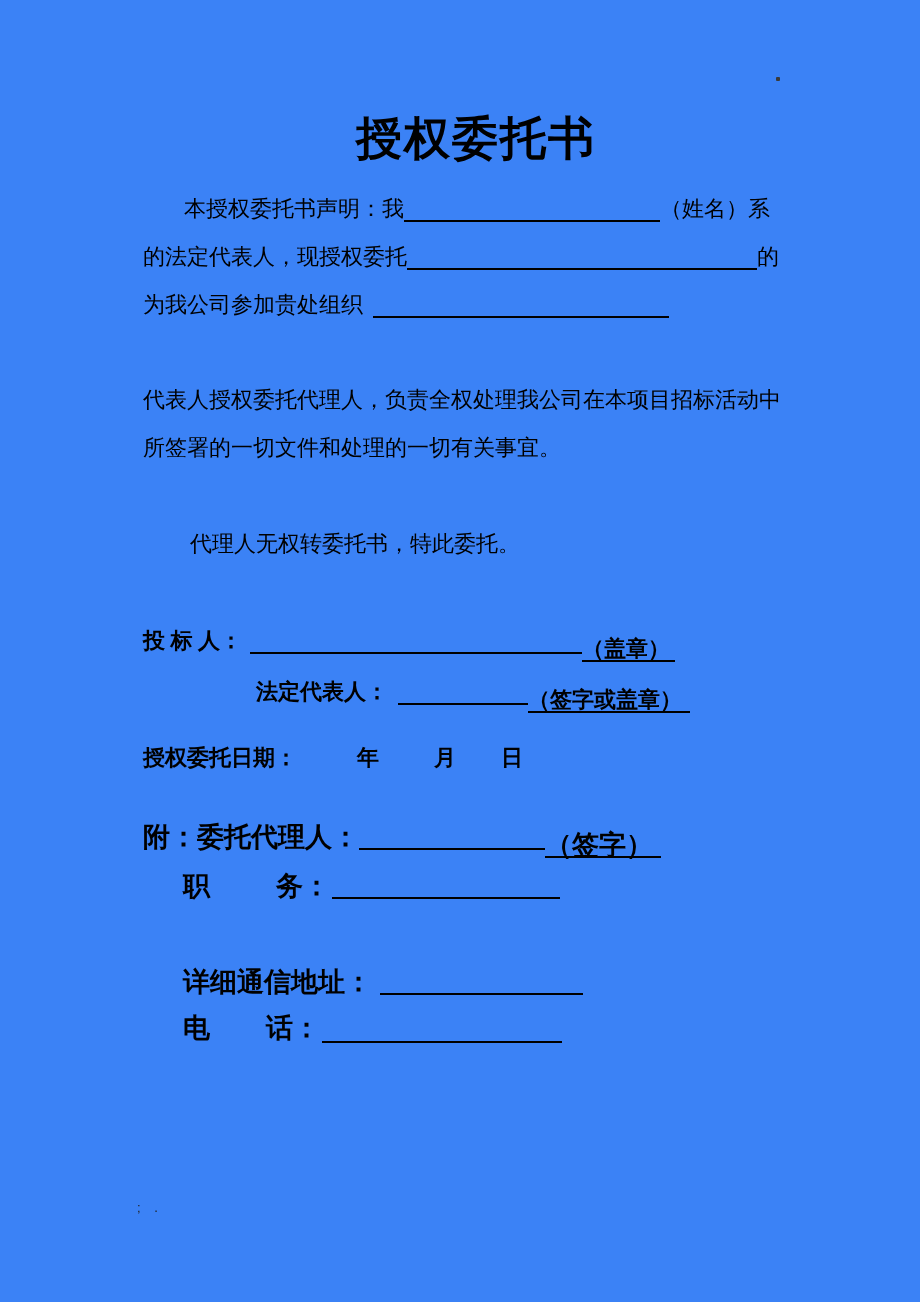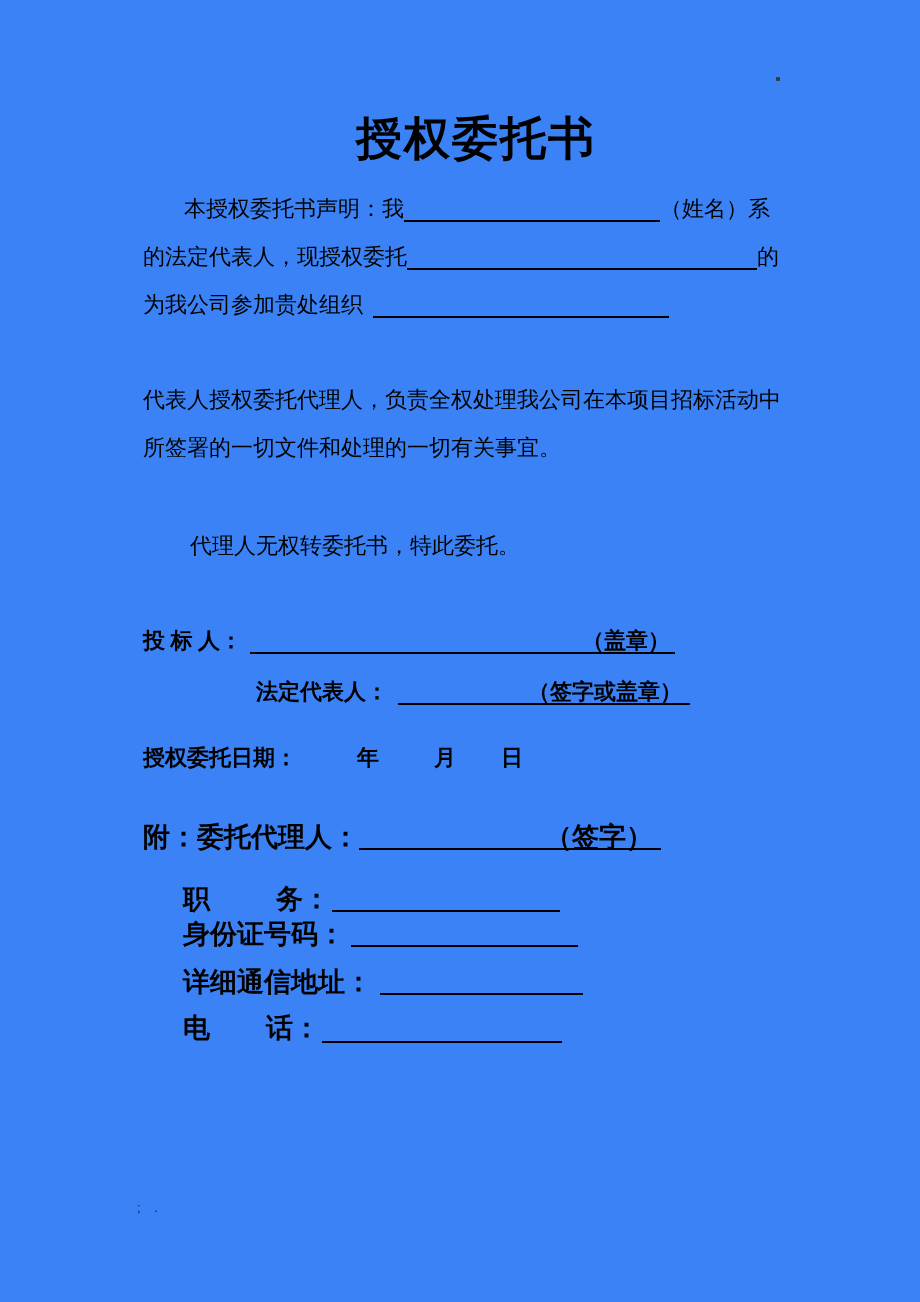--- a/index.html
+++ b/index.html
@@ -20,21 +20,21 @@
     height:30px; line-height:30px; font-size:22px; white-space:nowrap;
   }
   .att { font-size:27px; }
   .b { font-weight:bold; }
   .blank {
     display:inline-block; height:28px; vertical-align:top;
     border-bottom:2px solid #000000; box-sizing:border-box;
   }
   .ul {
     display:inline-block; height:28px; vertical-align:top; line-height:30px;
-    border-bottom:2px solid #000000; box-sizing:border-box;
+    border-bottom:2px solid #000000; box-sizing:border-box;margin-top:8px;
   }
   .stray-bl { position:absolute; left:137px; top:1200px; font-size:13px; letter-spacing:5px; color:#222; font-family:"Liberation Sans",sans-serif; }
   .stray-tr { position:absolute; left:776px; top:77px; width:4px; height:4px; background:#3a3a3a; border-radius:1px; }
 </style>
 </head>
 <body>
 
 <div class="page">
 
   <div class="stray-tr"></div>
@@ -55,47 +55,44 @@
 
 
   <div class="line" style="top:385px;">
     <span>代表人授权委托代理人，负责全权处理我公司在本项目招标活动中</span>
   </div>
 
   <div class="line" style="top:433px;">
     <span>所签署的一切文件和处理的一切有关事宜。</span>
   </div>
 
-  <div class="line" style="top:531px; text-indent:47px;">
+  <div class="line" style="top:531px; text-indent:47px;font-family:Liberation Mono, monospace;">
     <span>代理人无权转委托书，特此委托。</span>
   </div>
 
   <div class="line b" style="top:626px;">
     <span>投 标 人：</span><span class="blank" style="width:332px; margin-left:8px;"></span><span class="ul" style="padding-right:5px;">（盖章）</span>
   </div>
 
   <div class="line b" style="top:677px;text-align:center;">
     <span>法定代表人：</span><span class="blank" style="width:130px; margin-left:10px;"></span><span class="ul" style="padding-right:8px;">（签字或盖章）</span>
   </div>
 
   <div class="line b" style="top:727px;margin-top:16px;">
     <span>授权委托日期：</span><span style="margin-left:60px;">年</span><span style="margin-left:55px;">月</span><span style="margin-left:45px;">日</span>
   </div>
 
   <div class="line att b" style="top:822px;">
     <span>附：</span><span>委托代理人：</span><span class="blank" style="width:186px;"></span><span class="ul" style="padding-right:8px;">（签字）</span>
   </div>
 
-  <div class="line att b" style="top:871px; padding-left:40px;margin-top:13px;">
+  <div class="line att b" style="top:871px; padding-left:40px;">
     <span>职</span><span style="margin-left:66px;">务：</span><span class="blank" style="width:228px; margin-left:2px;"></span>
   </div>
 
-  <div class="line att b" style="top:919px; padding-left:40px;">
-    <span>身份证号码：</span><span class="blank" style="width:227px; margin-left:6px;"></span>
-  </div>
 
   <div class="line att b" style="top:967px; padding-left:40px;">
     <span>详细通信地址：</span><span class="blank" style="width:203px; margin-left:8px;"></span>
   </div>
 
   <div class="line att b" style="top:1015px; padding-left:40px;font-family:Liberation Mono, monospace;">
     <span>电</span><span style="margin-left:56px;">话：</span><span class="blank" style="width:240px; margin-left:2px;"></span>
   </div>
 
   <div class="stray-bl">; .</div>

